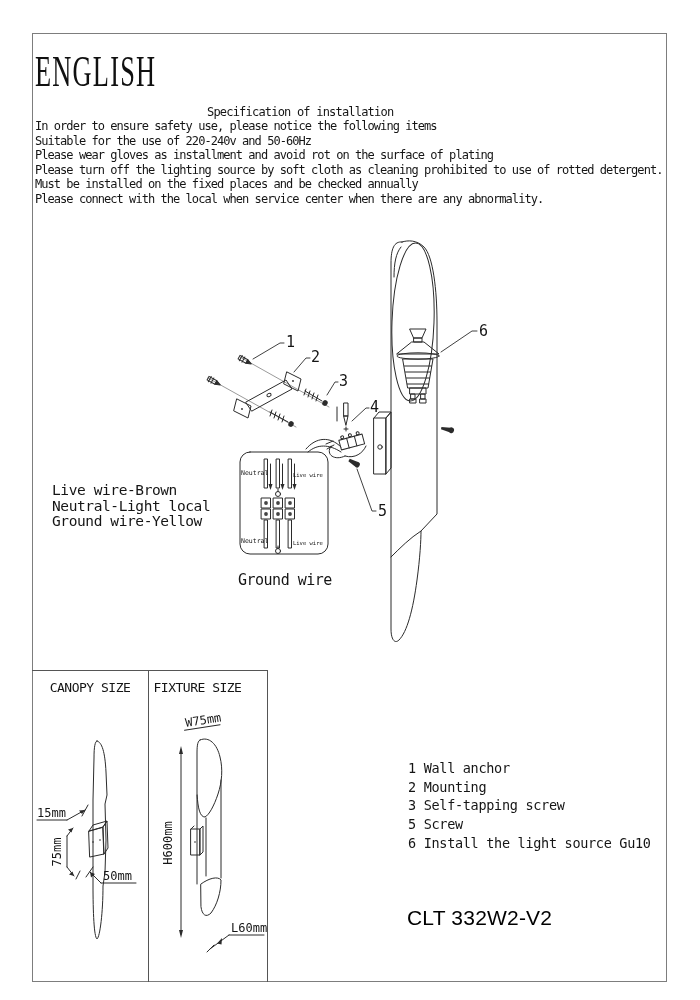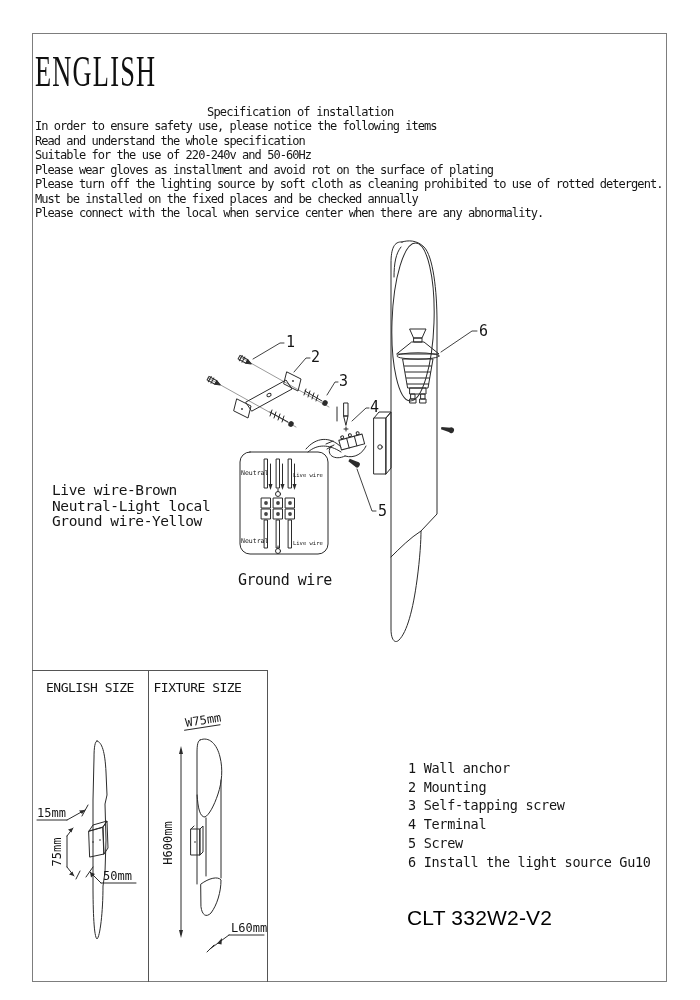--- a/index.html
+++ b/index.html
@@ -49,21 +49,20 @@
 <body>
 
 <div class="frame"></div>
 
 <div class="title">ENGLISH</div>
 
 <div class="spec-heading">Specification of installation</div>
 
 <div class="spec-lines">
   <div>In order to ensure safety use, please notice the following items</div>
-  <div>Read and understand the whole specification</div>
   <div>Suitable for the use of 220-240v and 50-60Hz</div>
   <div>Please wear gloves as installment and avoid rot on the surface of plating</div>
   <div>Please turn off the lighting source by soft cloth as cleaning prohibited to use of rotted detergent.</div>
   <div>Must be installed on the fixed places and be checked annually</div>
   <div>Please connect with the local when service center when there are any abnormality.</div>
 </div>
 
 <div class="wire-colors">
   <div>Live wire-Brown</div>
   <div>Neutral-Light local</div>
@@ -314,26 +313,25 @@
     <text x="231" y="932" font-size="12" stroke="none">L60mm</text>
     <line x1="229" y1="935" x2="264" y2="935"></line>
     <line x1="229" y1="935" x2="210" y2="949"></line>
     <polygon points="222,938 217,943.5 221.5,944.5" fill="#2b2b2b" stroke="none"></polygon>
     <line x1="207" y1="952" x2="214" y2="945"></line>
   </g>
 </svg>
 
 <div class="size-panel">
   <div class="size-divider"></div>
-  <div class="panel-title canopy">ENGLISH SIZE</div>
+  <div class="panel-title canopy">CANOPY SIZE</div>
   <div class="panel-title fixture">FIXTURE SIZE</div>
 </div>
 
 <div class="parts-list">
   <div>1 Wall anchor</div>
   <div>2 Mounting</div>
   <div>3 Self-tapping screw</div>
-  <div>4 Terminal</div>
   <div>5 Screw</div>
   <div>6 Install the light source Gu10</div>
 </div>
 
 <div class="model">CLT 332W2-V2</div>
 
 </body></html>

